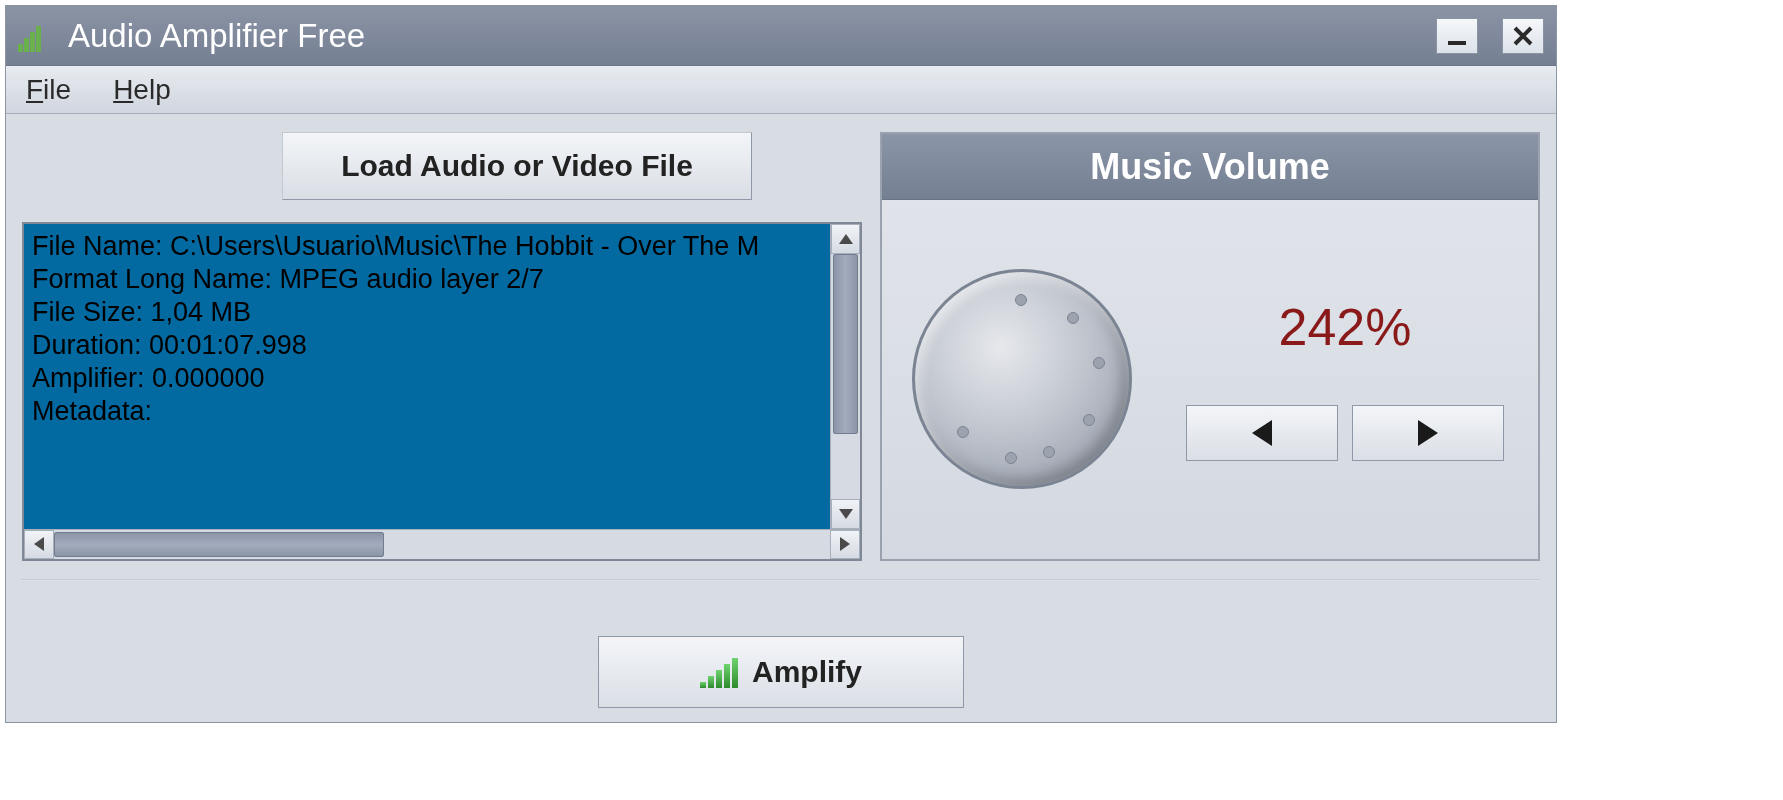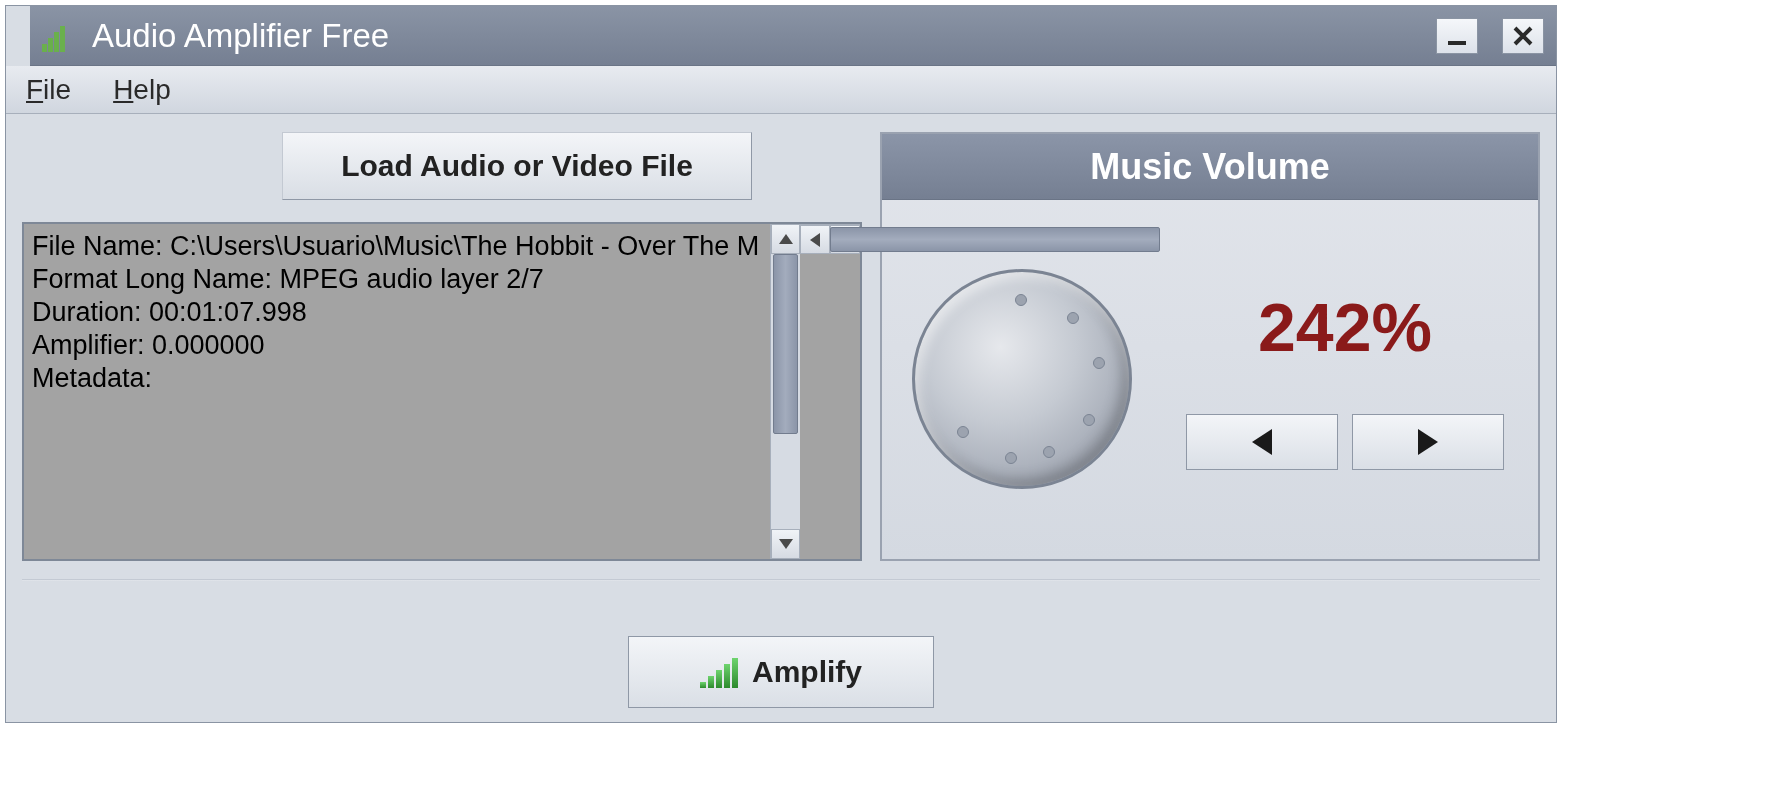--- a/index.html
+++ b/index.html
@@ -18,21 +18,20 @@
   margin: 5px 0 0 5px;
 }
 .titlebar {
   height: 60px;
   background: linear-gradient(to bottom, #8a94a5 0%, #757f92 100%);
   display: flex;
   align-items: center;
   padding: 0 12px;
   color: #fff;
   border-bottom: 1px solid #6a7486;
-  margin-left: 24px;
 }
 .titlebar-icon {
   width: 32px;
   height: 32px;
   margin-right: 18px;
   display: flex;
   align-items: flex-end;
   gap: 1px;
 }
 .titlebar-icon span {
@@ -97,22 +96,23 @@
   font-size: 30px;
   font-weight: bold;
   color: #222;
   cursor: pointer;
   margin-left: 150px;
 }
 .info-box {
   margin-top: 22px;
   flex: 1;
   border: 2px solid #7e8897;
-  background: #a3a3a3;
-  display: flex;
+  background: #0369a1;
+  display: flex;
+  flex-direction: column;
   position: relative;
 }
 .info-content {
   flex: 1;
   display: flex;
   overflow: hidden;
 }
 .info-text {
   flex: 1;
   padding: 6px 8px;
@@ -229,22 +229,22 @@
 .right-controls {
   flex: 1;
   display: flex;
   flex-direction: column;
   align-items: center;
   justify-content: center;
   gap: 48px;
   margin-left: 40px;
 }
 .percent {
-  font-size: 68px;
-  font-weight: bold;
+  font-size: 52px;
+  font-weight: normal;
   color: #8a1a1a;
 }
 .step-buttons {
   display: flex;
   gap: 14px;
 }
 .step-btn {
   width: 152px;
   height: 56px;
   background: linear-gradient(to bottom, #f3f5f8, #dadfe6);
@@ -257,21 +257,21 @@
 .divider {
   height: 3px;
   background: linear-gradient(to bottom, #b6bdc8, #eceff3);
   margin: 18px 0 16px 0;
 }
 .bottom {
   display: flex;
   justify-content: center;
 }
 .amplify-btn {
-  width: 306px;
+  width: 366px;
   height: 72px;
   background: linear-gradient(to bottom, #f3f5f8, #dadfe6);
   border: 1px solid #8f98a6;
   font-size: 30px;
   font-weight: bold;
   color: #222;
   cursor: pointer;
   display: flex;
   align-items: center;
   justify-content: center;
@@ -326,20 +326,21 @@
     <div class="top-row">
 
       <div class="left-panel">
         <button class="load-btn">Load Audio or Video File</button>
 
         <div class="info-box">
           <div class="info-content">
             <div class="info-text" id="info-lines">
                 <div>File Name: C:\Users\Usuario\Music\The Hobbit - Over The M</div>
                 <div>Format Long Name: MPEG audio layer 2/7</div>
+                <div>File Size: 1,04 MB</div>
                 <div>Duration: 00:01:07.998</div>
                 <div>Amplifier: 0.000000</div>
                 <div>Metadata:</div>
               </div>
             <div class="vscroll">
               <div class="arrow">
                 <svg width="14" height="10">
                     <polygon points="7,0 14,10 0,10" fill="#4a4a4a"></polygon>
                   </svg>
               </div>

